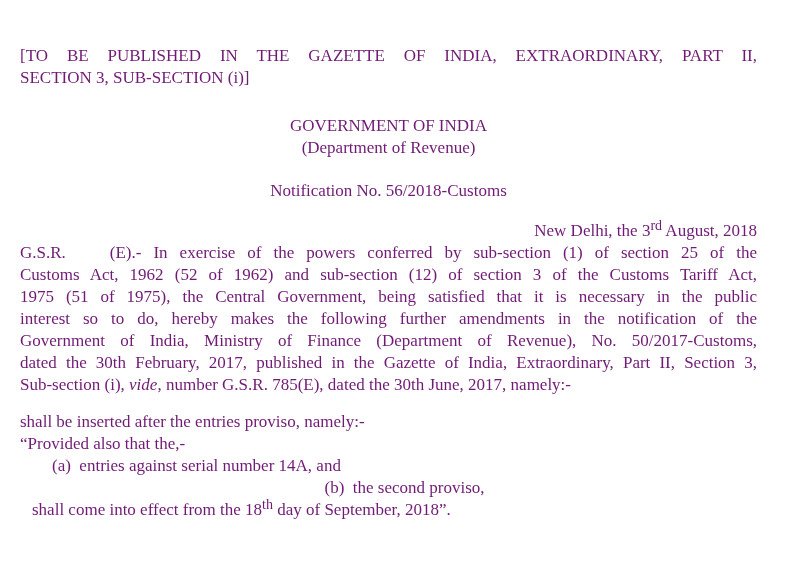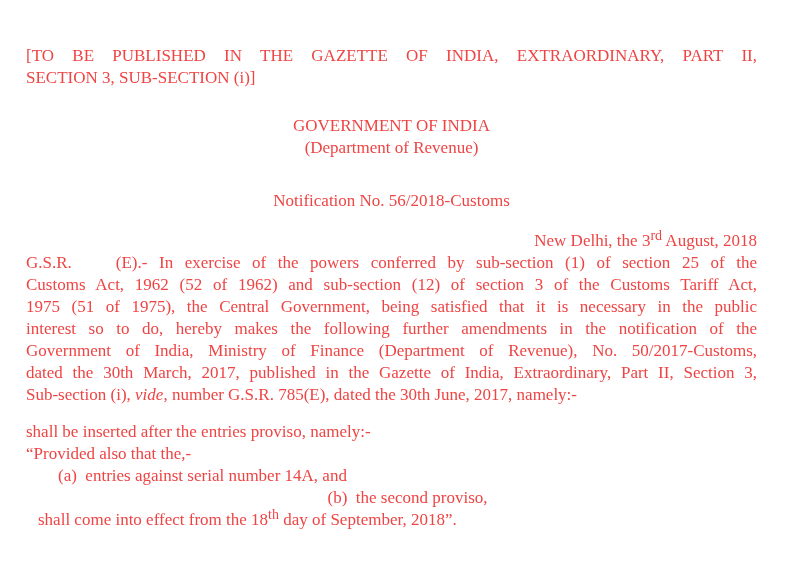--- a/index.html
+++ b/index.html
@@ -6,26 +6,26 @@
     margin: 0;
     padding: 0;
     background: #ffffff;
   }
   .page {
     position: relative;
     width: 805px;
     height: 580px;
     background: #ffffff;
     box-sizing: border-box;
-    padding: 45px 48px 0 26px;
+    padding: 45px 48px 0 20px;
     overflow: hidden;
     font-family: "Liberation Serif", "DejaVu Serif", serif;
     font-size: 17px;
     line-height: 22px;
-    color: #ef4444;
+    color: #701a75;
   }
   .block { width: 100%; }
   .line { text-align: left; white-space: normal; }
   .line.justify {
     text-align: justify;
     text-align-last: justify;
   }
   .align-center .line { text-align: center; }
   .align-right .line { text-align: right; }
   .seg-i { font-style: italic; }
@@ -45,33 +45,33 @@
 <div class="page">
   <div id="doc-root">
       <div class="block">
         <div class="line justify"><span>[TO BE PUBLISHED IN THE GAZETTE OF INDIA, EXTRAORDINARY, PART II,</span></div>
         <div class="line"><span>SECTION 3, SUB-SECTION (i)]</span></div>
       </div>
       <div class="block align-center" style="margin-top: 26px;">
         <div class="line"><span>GOVERNMENT OF INDIA</span></div>
         <div class="line"><span>(Department of Revenue)</span></div>
       </div>
-      <div class="block align-center" style="margin-top: 31px;">
+      <div class="block align-center" style="margin-top: 21px;">
         <div class="line"><span>Notification No. 56/2018-Customs</span></div>
       </div>
       <div class="block align-right" style="margin-top: 18px;">
         <div class="line"><span>New Delhi, the 3</span><span class="seg-sup">rd</span><span> August, 2018</span></div>
       </div>
       <div class="block">
         <div class="line justify"><span>G.S.R.</span><span class="seg-tab"></span><span>(E).- In exercise of the powers conferred by sub-section (1) of section 25 of the</span></div>
         <div class="line justify"><span>Customs Act, 1962 (52 of 1962) and sub-section (12) of section 3 of the Customs Tariff Act,</span></div>
         <div class="line justify"><span>1975 (51 of 1975), the Central Government, being satisfied that it is necessary in the public</span></div>
         <div class="line justify"><span>interest so to do, hereby makes the following further amendments in the notification of the</span></div>
         <div class="line justify"><span>Government of India, Ministry of Finance (Department of Revenue), No. 50/2017-Customs,</span></div>
-        <div class="line justify"><span>dated the 30th March, 2017, published in the Gazette of India, Extraordinary, Part II, Section 3,</span></div>
+        <div class="line justify"><span>dated the 30th February, 2017, published in the Gazette of India, Extraordinary, Part II, Section 3,</span></div>
         <div class="line"><span>Sub-section (i), </span><span class="seg-i">vide</span><span>, number G.S.R. 785(E), dated the 30th June, 2017, namely:-</span></div>
       </div>
       <div class="block" style="margin-top: 15px;">
         <div class="line"><span>shall be inserted after the entries proviso, namely:-</span></div>
         <div class="line"><span>“Provided also that the,-</span></div>
         <div class="line" style="padding-left: 32px;"><span>(a)&nbsp; entries against serial number 14A, and</span></div>
         <div class="line" style="padding-left: 32px; text-align: center;"><span>(b)&nbsp; the second proviso,</span></div>
         <div class="line" style="padding-left: 12px;"><span>shall come into effect from the 18</span><span class="seg-sup">th</span><span> day of September, 2018”.</span></div>
       </div>
     </div>

